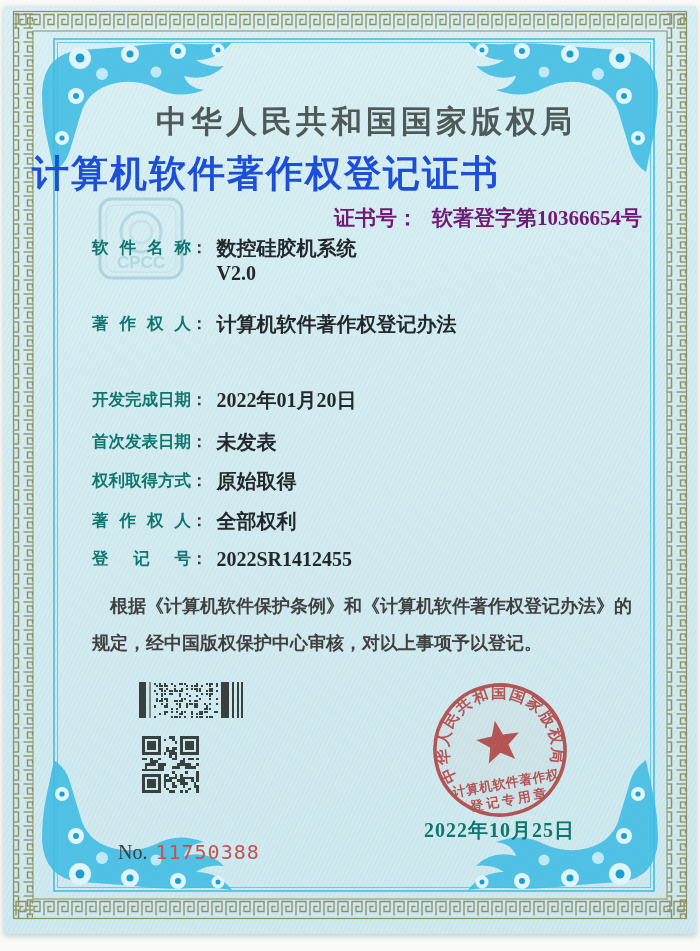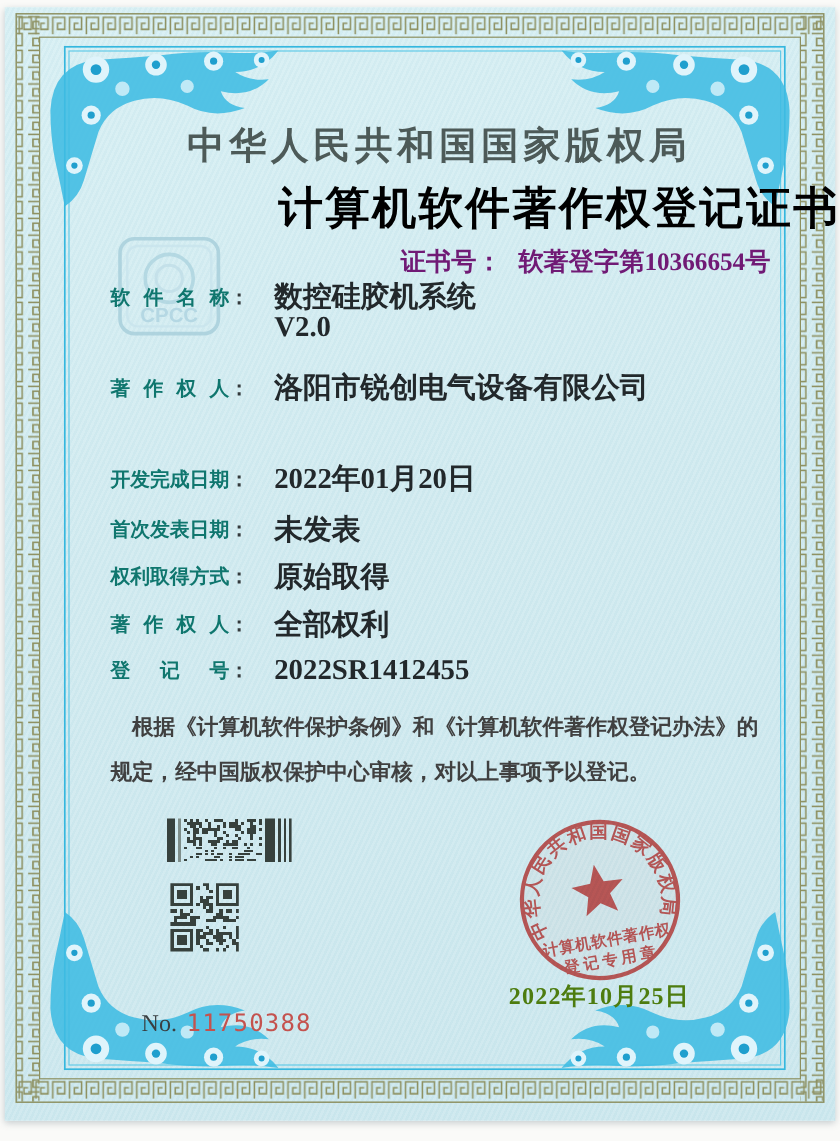--- a/index.html
+++ b/index.html
@@ -6,35 +6,35 @@
   .page{position:relative;width:700px;height:951px;overflow:hidden;
         font-family:"Liberation Serif","DejaVu Serif",serif;}
   .paper{position:absolute;left:4px;top:6px;width:692px;height:928px;
          background:linear-gradient(168deg,#d9f0f4 0%,#d2ebf0 45%,#cde8ee 100%);
          box-shadow:0 2px 6px rgba(90,110,120,.35);}
   .paper::after{content:"";position:absolute;inset:0;
          background:repeating-linear-gradient(115deg,rgba(255,255,255,.06) 0 2px,rgba(120,180,200,.05) 2px 4px);}
   .abs{position:absolute;white-space:nowrap;}
   .authority{left:32px;width:668px;top:101px;text-align:center;
              font-size:31px;font-weight:bold;letter-spacing:4px;color:#4d5a58;}
-  .certtitle{left:32px;width:668px;top:149px;text-align:right;
-             font-size:37px;font-weight:bold;letter-spacing:2px;color:#000000;}
+  .certtitle{left:32px;width:668px;top:149px;text-align:left;
+             font-size:37px;font-weight:bold;letter-spacing:2px;color:#1d4ed8;}
   .certno{right:58px;top:204px;font-size:21px;font-weight:bold;color:#701a75;}
   .certno .num{margin-left:14px;}
   .row{left:92px;display:flex;align-items:flex-start;}
   .flabel{display:inline-block;width:99px;font-size:16.5px;font-weight:bold;color:#0f766e;
           text-align:justify;text-align-last:justify;line-height:24px;}
   .fcolon{font-size:16.5px;font-weight:bold;color:#33393b;line-height:24px;}
-  .fvalue{margin-left:21px;font-size:24px;font-weight:bold;color:#22282b;line-height:25px;}
+  .fvalue{margin-left:9px;font-size:20px;font-weight:bold;color:#22282b;line-height:25px;}
   .stmt{left:92px;top:588px;width:552px;font-size:18px;font-weight:bold;color:#404040;
         line-height:37px;text-indent:18px;white-space:nowrap;}
   .serial{left:118px;top:812px;font-size:20px;color:#3a3f41;margin-top:28px;}
   .serial .red{font-family:"DejaVu Sans Mono","Liberation Mono",monospace;
                color:#c4524e;font-size:20px;letter-spacing:1px;margin-left:8px;}
-  .issuedate{left:424px;top:817px;font-size:20px;font-weight:bold;color:#4d7c0f;letter-spacing:1px;}
+  .issuedate{left:424px;top:817px;font-size:20px;font-weight:bold;color:#0f766e;letter-spacing:1px;}
   svg{display:block;}
   .sealwrap{left:427px;top:677px;mix-blend-mode:multiply;opacity:.92;}
 </style>
 </head>
 <body>
 
 <div class="page">
   <div class="paper"></div>
 
   <svg class="abs" style="left:0;top:0" width="700" height="951" viewBox="0 0 700 951">
@@ -109,21 +109,21 @@
     <span class="flabel">软件名称</span>
       <span class="fcolon">：</span>
     <span class="fvalue">
       <div>数控硅胶机系统</div>
       <div>V2.0</div>
     </span>
   </div>
   <div class="abs row" style="top:312px">
     <span class="flabel">著作权人</span>
       <span class="fcolon">：</span>
-    <span class="fvalue">洛阳市锐创电气设备有限公司</span>
+    <span class="fvalue">计算机软件著作权登记办法</span>
   </div>
   <div class="abs row" style="top:388px">
     <span class="flabel">开发完成日期</span>
       <span class="fcolon">：</span>
     <span class="fvalue">2022年01月20日</span>
   </div>
   <div class="abs row" style="top:430px">
     <span class="flabel">首次发表日期</span>
       <span class="fcolon">：</span>
     <span class="fvalue">未发表</span>

